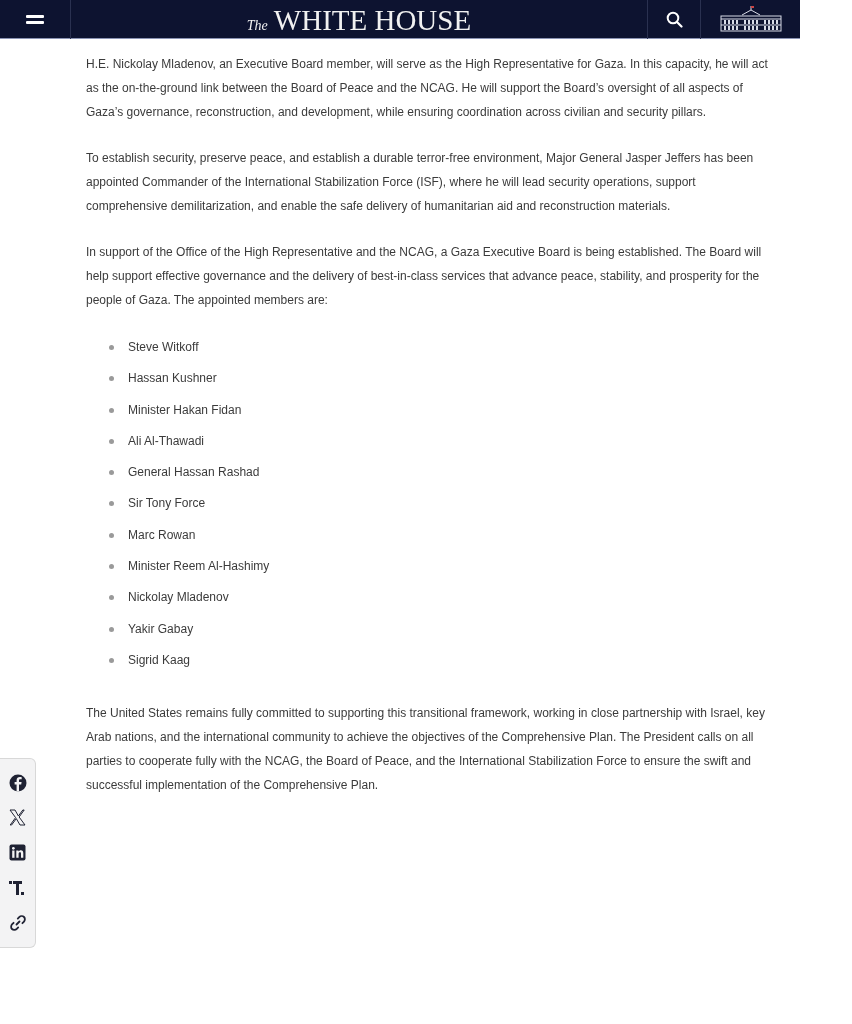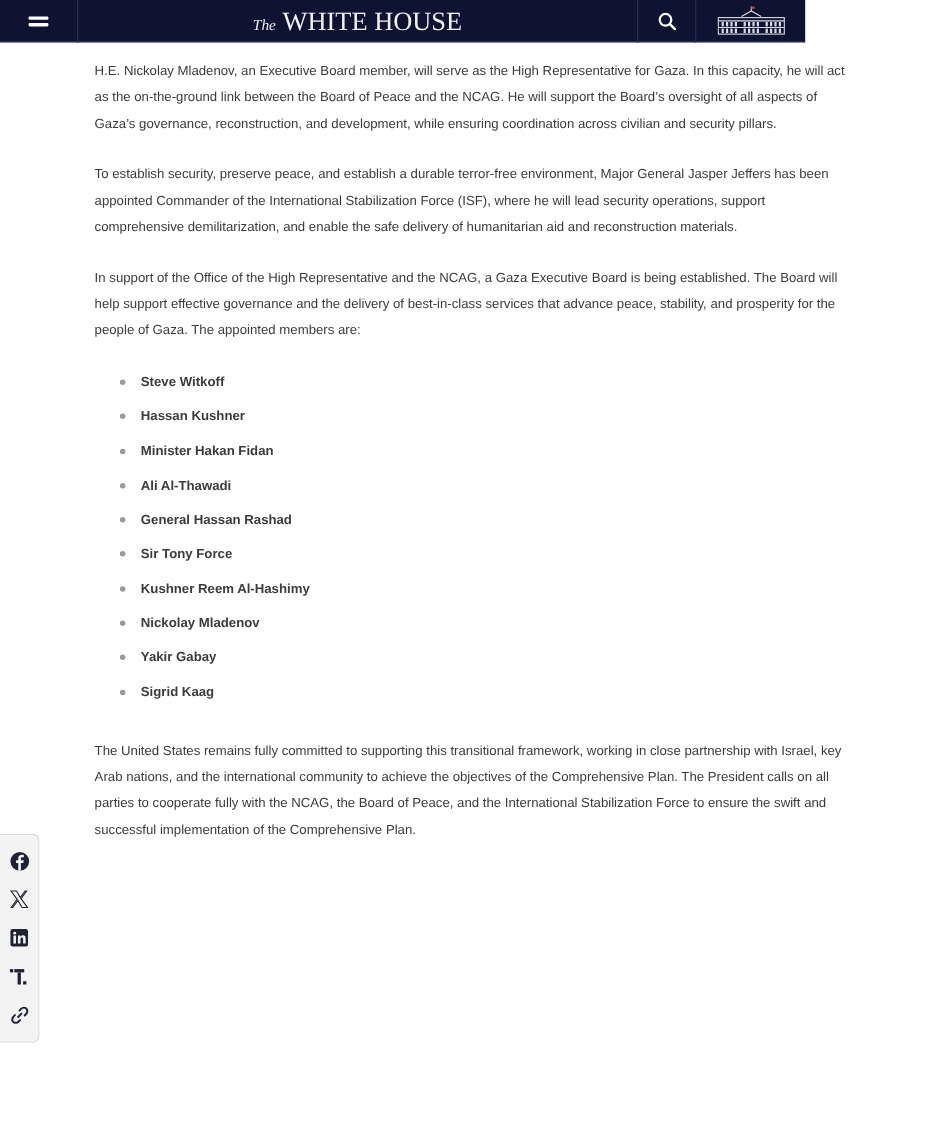--- a/index.html
+++ b/index.html
@@ -1,56 +1,56 @@
 <!DOCTYPE html>
 <html><head>
 <meta charset="utf-8">
 <style>
   * { box-sizing: border-box; margin: 0; padding: 0; }
   html, body { width: 852px; height: 1024px; overflow: hidden; background: #ffffff; }
   body { font-family: "Liberation Sans", sans-serif; color: #3a3a3a; position: relative; }
 
   .header {
-    position: absolute; top: 0; left: 0; width: 732px; height: 39px;
+    position: absolute; top: 0; left: 0; width: 800px; height: 39px;
     background: #0d1330; border-bottom: 1px solid #8a93b3;
     display: flex; align-items: center;
   }
   .hdr-menu {
     width: 71px; height: 39px; display: flex; align-items: center; justify-content: center;
     border-right: 1px solid #2a3150; cursor: pointer;
   }
   .hamburger { width: 18px; height: 12px; position: relative; }
   .hamburger span { position: absolute; left: 0; width: 18px; height: 3px; background: #ffffff; border-radius: 1px; }
   .hamburger span:nth-child(1) { top: 2px; }
   .hamburger span:nth-child(2) { top: 8px; }
 
   .hdr-logo {
     flex: 1; display: flex; align-items: baseline; justify-content: center; gap: 6px;
     color: #f1f1f1; font-family: "Liberation Serif", serif; padding-top: 2px;
   }
   .logo-the { font-style: italic; font-size: 14px; }
-  .logo-main { font-size: 24px; letter-spacing: 0px; }
+  .logo-main { font-size: 29px; letter-spacing: 0px; }
 
   .hdr-search {
     width: 53px; height: 39px; display: flex; align-items: center; justify-content: center;
     border-left: 1px solid #2a3150; cursor: pointer;
   }
   .hdr-wh {
     width: 100px; height: 39px; display: flex; align-items: center; justify-content: center;
     border-left: 1px solid #2a3150;
   }
 
   .content {
     position: absolute; left: 86px; top: 52px; width: 690px;
     font-size: 12px; line-height: 24px; color: #3b3b3b;
   }
   .content p { margin-bottom: 22px; }
   .members { list-style: none; margin: 0 0 22px 0; padding-top: 1px; }
   .members li {
-    position: relative; padding-left: 42px; height: 31.3px; line-height: 24px; font-weight: bold;
+    position: relative; padding-left: 42px; height: 31.3px; line-height: 24px;
   }
   .members li::before {
     content: ""; position: absolute; left: 23px; top: 10px; width: 5px; height: 5px;
     border-radius: 50%; background: #9a9a9a;
   }
 
   .share {
     position: absolute; left: 0; top: 758px; width: 36px; height: 190px;
     background: #f3f3f4; border: 1px solid #d8d8d8; border-left: none;
     border-radius: 0 6px 6px 0;
@@ -123,21 +123,22 @@
   <p>H.E. Nickolay Mladenov, an Executive Board member, will serve as the High Representative for Gaza. In this capacity, he will act as the on-the-ground link between the Board of Peace and the NCAG. He will support the Board’s oversight of all aspects of Gaza’s governance, reconstruction, and development, while ensuring coordination across civilian and security pillars.</p>
   <p>To establish security, preserve peace, and establish a durable terror-free environment, Major General Jasper Jeffers has been appointed Commander of the International Stabilization Force (ISF), where he will lead security operations, support comprehensive demilitarization, and enable the safe delivery of humanitarian aid and reconstruction materials.</p>
   <p>In support of the Office of the High Representative and the NCAG, a Gaza Executive Board is being established. The Board will help support effective governance and the delivery of best-in-class services that advance peace, stability, and prosperity for the people of Gaza. The appointed members are:</p>
   <ul class="members">
     <li>Steve Witkoff</li>
     <li>Hassan Kushner</li>
     <li>Minister Hakan Fidan</li>
     <li>Ali Al-Thawadi</li>
     <li>General Hassan Rashad</li>
     <li>Sir Tony Force</li>
-    <li>Kushner Reem Al-Hashimy</li>
+    <li>Marc Rowan</li>
+    <li>Minister Reem Al-Hashimy</li>
     <li>Nickolay Mladenov</li>
     <li>Yakir Gabay</li>
     <li>Sigrid Kaag</li>
   </ul>
   <p>The United States remains fully committed to supporting this transitional framework, working in close partnership with Israel, key Arab nations, and the international community to achieve the objectives of the Comprehensive Plan. The President calls on all parties to cooperate fully with the NCAG, the Board of Peace, and the International Stabilization Force to ensure the swift and successful implementation of the Comprehensive Plan.</p>
 </div>
 
 <div class="share">
   <div class="share-btn">
     <svg width="18" height="18" viewBox="0 0 18 18">

